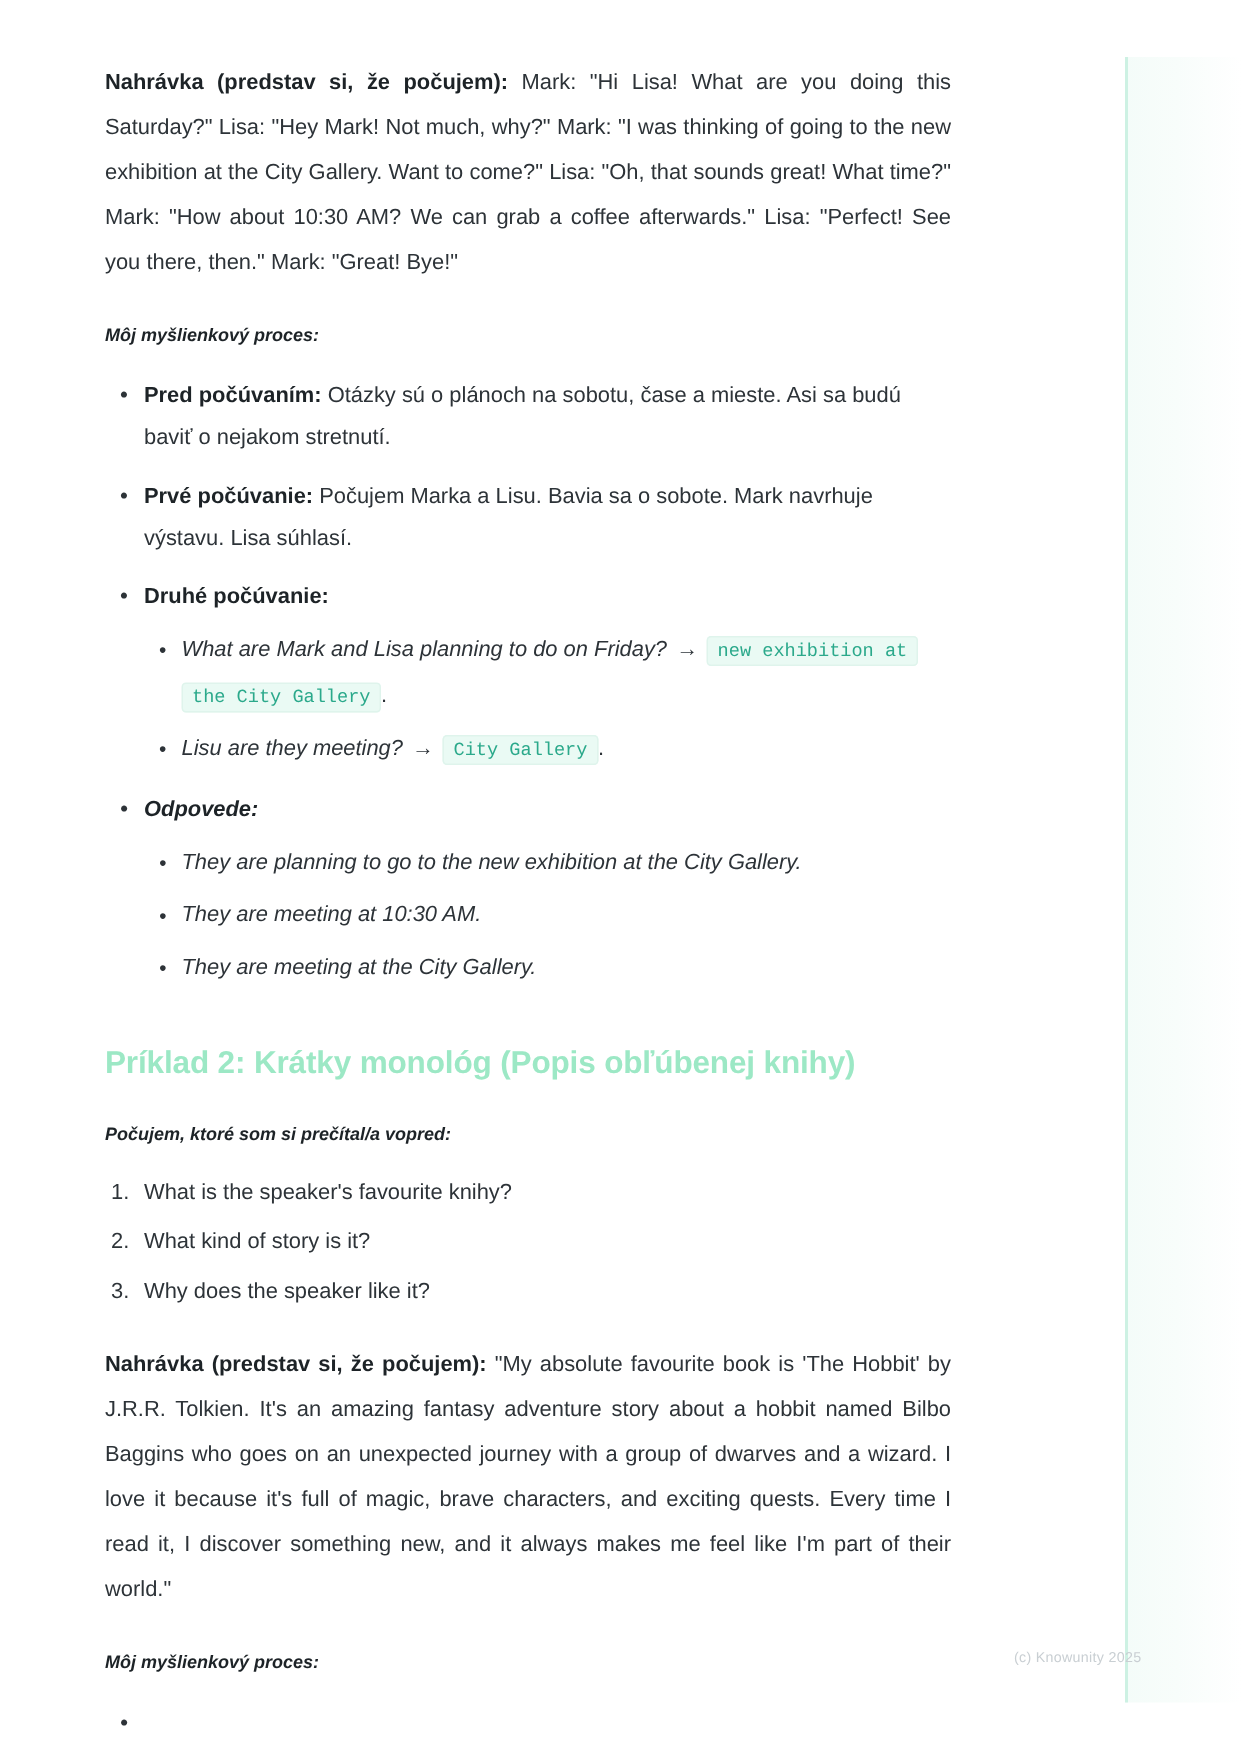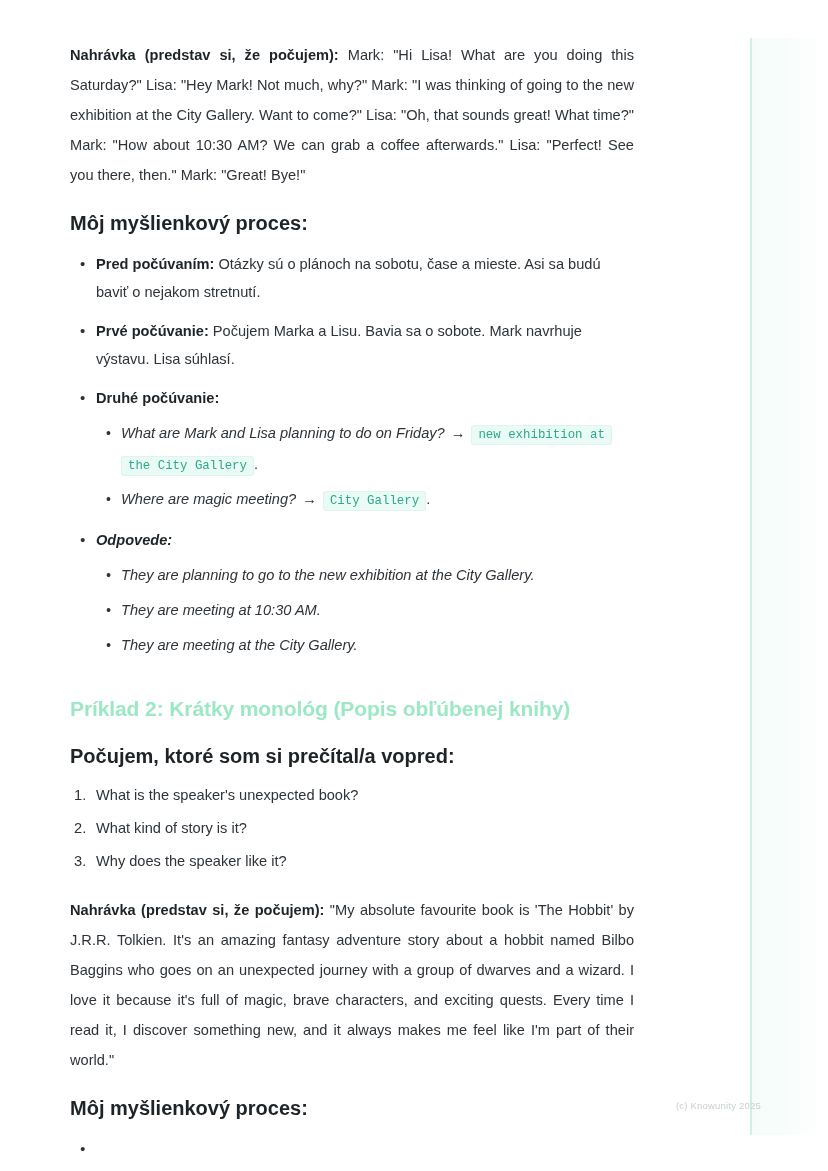--- a/index.html
+++ b/index.html
@@ -63,24 +63,25 @@
   }
   p.para:last-child { margin-bottom: 0; }
 
   .lead {
     font-weight: bold;
     color: #1d2327;
   }
 
   h3.subhead {
     margin: 0 0 16px 0;
-    font-size: 20px;
+    font-size: 12px;
     line-height: 22px;
     font-weight: bold;
     color: #1d2327;
+    font-style: italic;
   }
 
   h2.section-title {
     margin: 34px 0 22px 0;
     font-size: 21px;
     line-height: 28px;
     font-weight: bold;
     color: #9ce8c5;
     letter-spacing: -0.1px;
   }
@@ -188,38 +189,38 @@
   <p class="para"><span class="lead">Nahrávka (predstav si, že počujem):</span><span> Mark: "Hi Lisa! What are you doing this Saturday?" Lisa: "Hey Mark! Not much, why?" Mark: "I was thinking of going to the new exhibition at the City Gallery. Want to come?" Lisa: "Oh, that sounds great! What time?" Mark: "How about 10:30 AM? We can grab a coffee afterwards." Lisa: "Perfect! See you there, then." Mark: "Great! Bye!"</span></p>
 
   <h3 class="subhead">Môj myšlienkový proces:</h3>
 
   <ul class="lvl1">
     <li><span class="lead">Pred počúvaním:</span><span> Otázky sú o plánoch na sobotu, čase a mieste. Asi sa budú baviť o nejakom stretnutí.</span></li>
     <li><span class="lead">Prvé počúvanie:</span><span> Počujem Marka a Lisu. Bavia sa o sobote. Mark navrhuje výstavu. Lisa súhlasí.</span></li>
     <li><span class="lead">Druhé počúvanie:</span>
       <ul class="lvl2">
         <li><span class="q-italic">What are Mark and Lisa planning to do on Friday?</span> <span class="arrow">→</span> <code class="chip">new exhibition at the City Gallery</code><span>.</span></li>
-        <li><span class="q-italic">Where are magic meeting?</span> <span class="arrow">→</span> <code class="chip">City Gallery</code><span>.</span></li>
+        <li><span class="q-italic">Lisu are they meeting?</span> <span class="arrow">→</span> <code class="chip">City Gallery</code><span>.</span></li>
       </ul>
     </li>
     <li><span class="lead">Odpovede:</span>
       <ul class="lvl2">
         <li>They are planning to go to the new exhibition at the City Gallery.</li>
         <li>They are meeting at 10:30 AM.</li>
         <li>They are meeting at the City Gallery.</li>
       </ul>
     </li>
   </ul>
 
   <h2 class="section-title">Príklad 2: Krátky monológ (Popis obľúbenej knihy)</h2>
 
   <h3 class="subhead">Počujem, ktoré som si prečítal/a vopred:</h3>
 
   <ol class="numbered">
-    <li>What is the speaker's unexpected book?</li>
+    <li>What is the speaker's favourite knihy?</li>
     <li>What kind of story is it?</li>
     <li>Why does the speaker like it?</li>
   </ol>
 
   <p class="para"><span class="lead">Nahrávka (predstav si, že počujem):</span><span> "My absolute favourite book is 'The Hobbit' by J.R.R. Tolkien. It's an amazing fantasy adventure story about a hobbit named Bilbo Baggins who goes on an unexpected journey with a group of dwarves and a wizard. I love it because it's full of magic, brave characters, and exciting quests. Every time I read it, I discover something new, and it always makes me feel like I'm part of their world."</span></p>
 
   <h3 class="subhead">Môj myšlienkový proces:</h3>
 
   <ul class="lvl1">
     <li></li>

